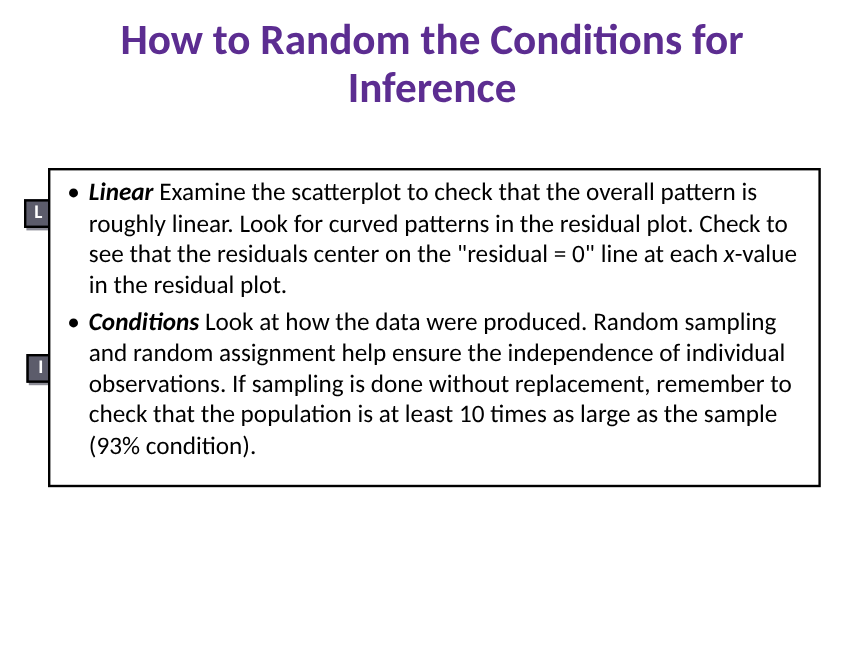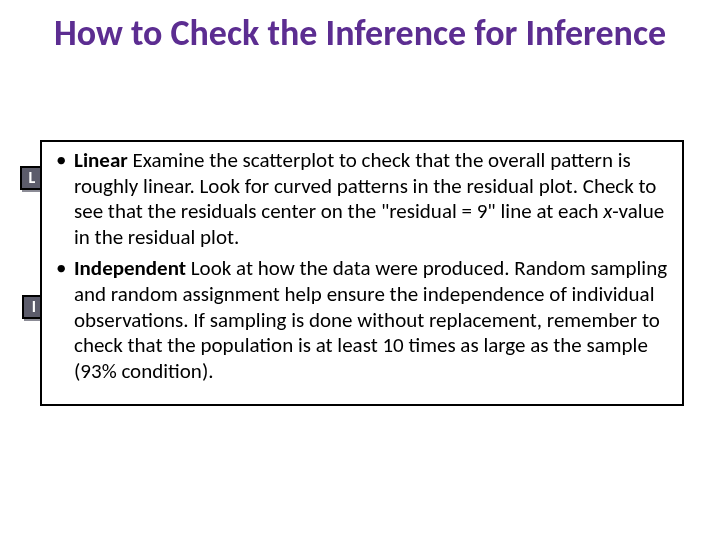--- a/index.html
+++ b/index.html
@@ -26,21 +26,21 @@
     line-height: 1.22;
     color: #000;
     margin-bottom: 6px;
   }
   .bullet .dot {
     width: 20px; flex: 0 0 20px;
     text-align: left;
     padding-left: 2px;
   }
   .bullet .body { flex: 1; }
-  .bullet b { font-weight: 700; }
+  .bullet b { font-weight: 700; font-style: italic; }
   .bullet em.term { font-style: italic; font-weight: 400; }
   .badge {
     position: absolute;
     width: 24px; height: 24px;
     background: #5c5c6b;
     border: 2px solid #000;
     box-shadow: 2px 2px 0 rgba(64,64,80,0.6);
     color: #fff;
     font-weight: 700;
     font-size: 16px;
@@ -50,36 +50,36 @@
     line-height: 1;
   }
   .badge-L { left: 20px; top: 166px; }
   .badge-I { left: 22px; top: 295px; }
 </style>
 </head>
 <body>
 
 <div class="slide">
 
-  <h1 class="title">How to Check the Inference for Inference</h1>
+  <h1 class="title">How to Random the Conditions for Inference</h1>
 
   <div class="badge badge-L">L</div>
   <div class="badge badge-I">I</div>
 
   <div class="content-box">
 
     <div class="bullet">
       <div class="dot">•</div>
       <div class="body">
-        <b>Linear</b><span> Examine the scatterplot to check that the overall pattern is roughly linear. Look for curved patterns in the residual plot. Check to see that the residuals center on the "residual = 9" line at each </span><em class="term">x</em><span>-value in the residual plot.</span>
+        <b>Linear</b><span> Examine the scatterplot to check that the overall pattern is roughly linear. Look for curved patterns in the residual plot. Check to see that the residuals center on the "residual = 0" line at each </span><em class="term">x</em><span>-value in the residual plot.</span>
       </div>
     </div>
 
     <div class="bullet">
       <div class="dot">•</div>
       <div class="body">
-        <b>Independent</b><span> Look at how the data were produced. Random sampling and random assignment help ensure the independence of individual observations. If sampling is done without replacement, remember to check that the population is at least 10 times as large as the sample (93% condition).</span>
+        <b>Conditions</b><span> Look at how the data were produced. Random sampling and random assignment help ensure the independence of individual observations. If sampling is done without replacement, remember to check that the population is at least 10 times as large as the sample (93% condition).</span>
       </div>
     </div>
 
   </div>
 
 </div>
 
 </body></html>

